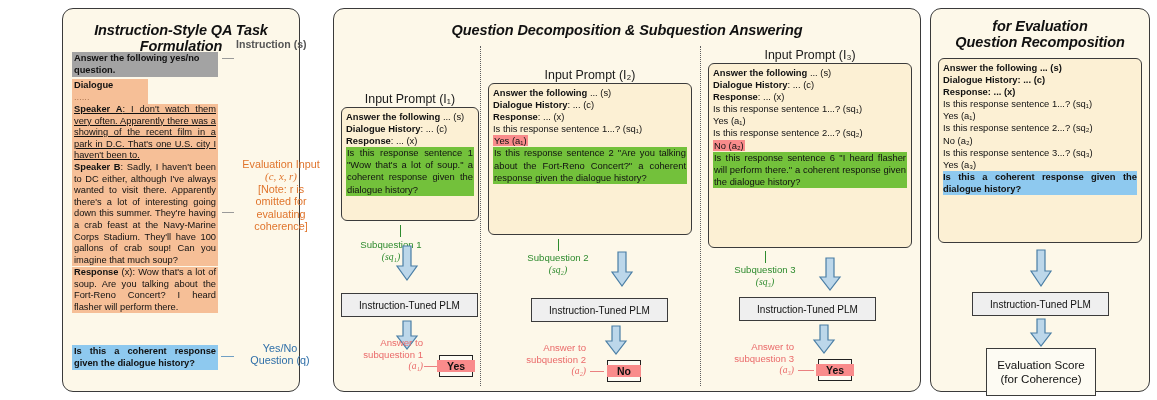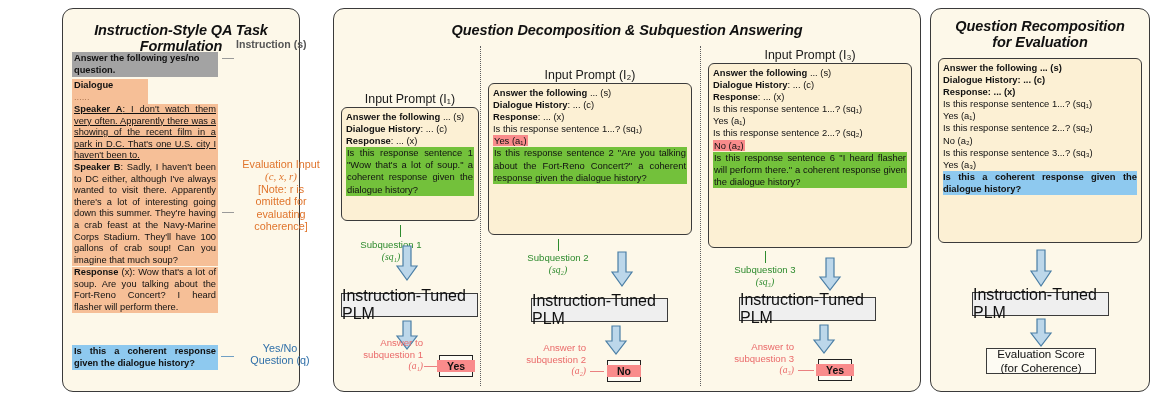--- a/index.html
+++ b/index.html
@@ -49,21 +49,21 @@
   .prompt-label{position:absolute;text-align:center;font-size:12.4px;color:#1a1a1a;}
 
   .greenblock{background:#73c13b;display:block;text-align:justify;
       text-align-last:left;padding:0 1px;}
 
   .yesmark{background:#f98b8b;padding:0 1px;}
 
   
   .plm{position:absolute;background:#efefef;border:1.6px solid #3b3b3b;
        box-sizing:border-box;display:flex;align-items:center;
-       justify-content:center;font-size:16px;color:#111;}
+       justify-content:center;font-size:10px;color:#111;}
   .scorebox{position:absolute;background:#fdfbf3;border:1.6px solid #3b3b3b;
        box-sizing:border-box;display:flex;flex-direction:column;
        align-items:center;justify-content:center;font-size:11.6px;
        line-height:14px;color:#111;text-align:center;}
   .ansbox{position:absolute;background:#fdfbf3;border:1.7px solid #222;
        box-sizing:border-box;display:flex;align-items:center;
        justify-content:center;font-size:10.5px;font-weight:bold;color:#111;}
   .ansbox span{background:#f98b8b;padding:0 10px;}
 
   .tick{position:absolute;border-left:1.6px solid #2e8b2e;}
@@ -219,22 +219,22 @@
     <div>subquestion 3</div>
     <div class="mathi">(a₃)</div>
   </div>
   <div class="dash-red" style="left:798px;top:370px;width:16px;"></div>
   <div class="ansbox" style="left:818px;top:359px;width:34px;height:22px;">
     <span>Yes</span>
   </div>
 
   <div class="panel" style="left:930px;top:8px;width:220px;height:384px;"></div>
   <div class="panel-title" style="left:930px;top:18px;width:220px;">
+    <div>for Evaluation</div>
     <div>Question Recomposition</div>
-    <div>for Evaluation</div>
   </div>
 
   <div class="prompt-box" style="left:938px;top:58px;width:204px;height:185px;">
     <span class="ln"><b>Answer the following ... (s)</b></span>
     <span class="ln"><b>Dialogue History: ... (c)</b></span>
     <span class="ln"><b>Response: ... (x)</b></span>
     <span class="ln">Is this response sentence 1...? (sq₁)</span>
     <span class="ln">Yes (a₁)</span>
     <span class="ln">Is this response sentence 2...? (sq₂)</span>
     <span class="ln">No (a₂)</span>
@@ -247,18 +247,18 @@
     <svg width="26" height="38" viewBox="0 0 26 38">
         <polygon points="9,0 17,0 17,21 23,21 13,36 3,21 9,21" fill="#bcd7ea" stroke="#4a7ea5" stroke-width="1.2"></polygon>
       </svg>
   </div>
   <div class="plm" style="left:972px;top:292px;width:137px;height:24px;">Instruction-Tuned PLM</div>
   <div class="arrow" style="left:1028px;top:319px;">
     <svg width="26" height="28" viewBox="0 0 26 28">
         <polygon points="9,0 17,0 17,14 23,14 13,27 3,14 9,14" fill="#bcd7ea" stroke="#4a7ea5" stroke-width="1.2"></polygon>
       </svg>
   </div>
-  <div class="scorebox" style="left:986px;top:348px;width:110px;height:26px;">
+  <div class="scorebox" style="left:986px;top:348px;width:110px;height:48px;">
     <div>Evaluation Score</div>
     <div>(for Coherence)</div>
   </div>
 
 </div>
 
 </body></html>

